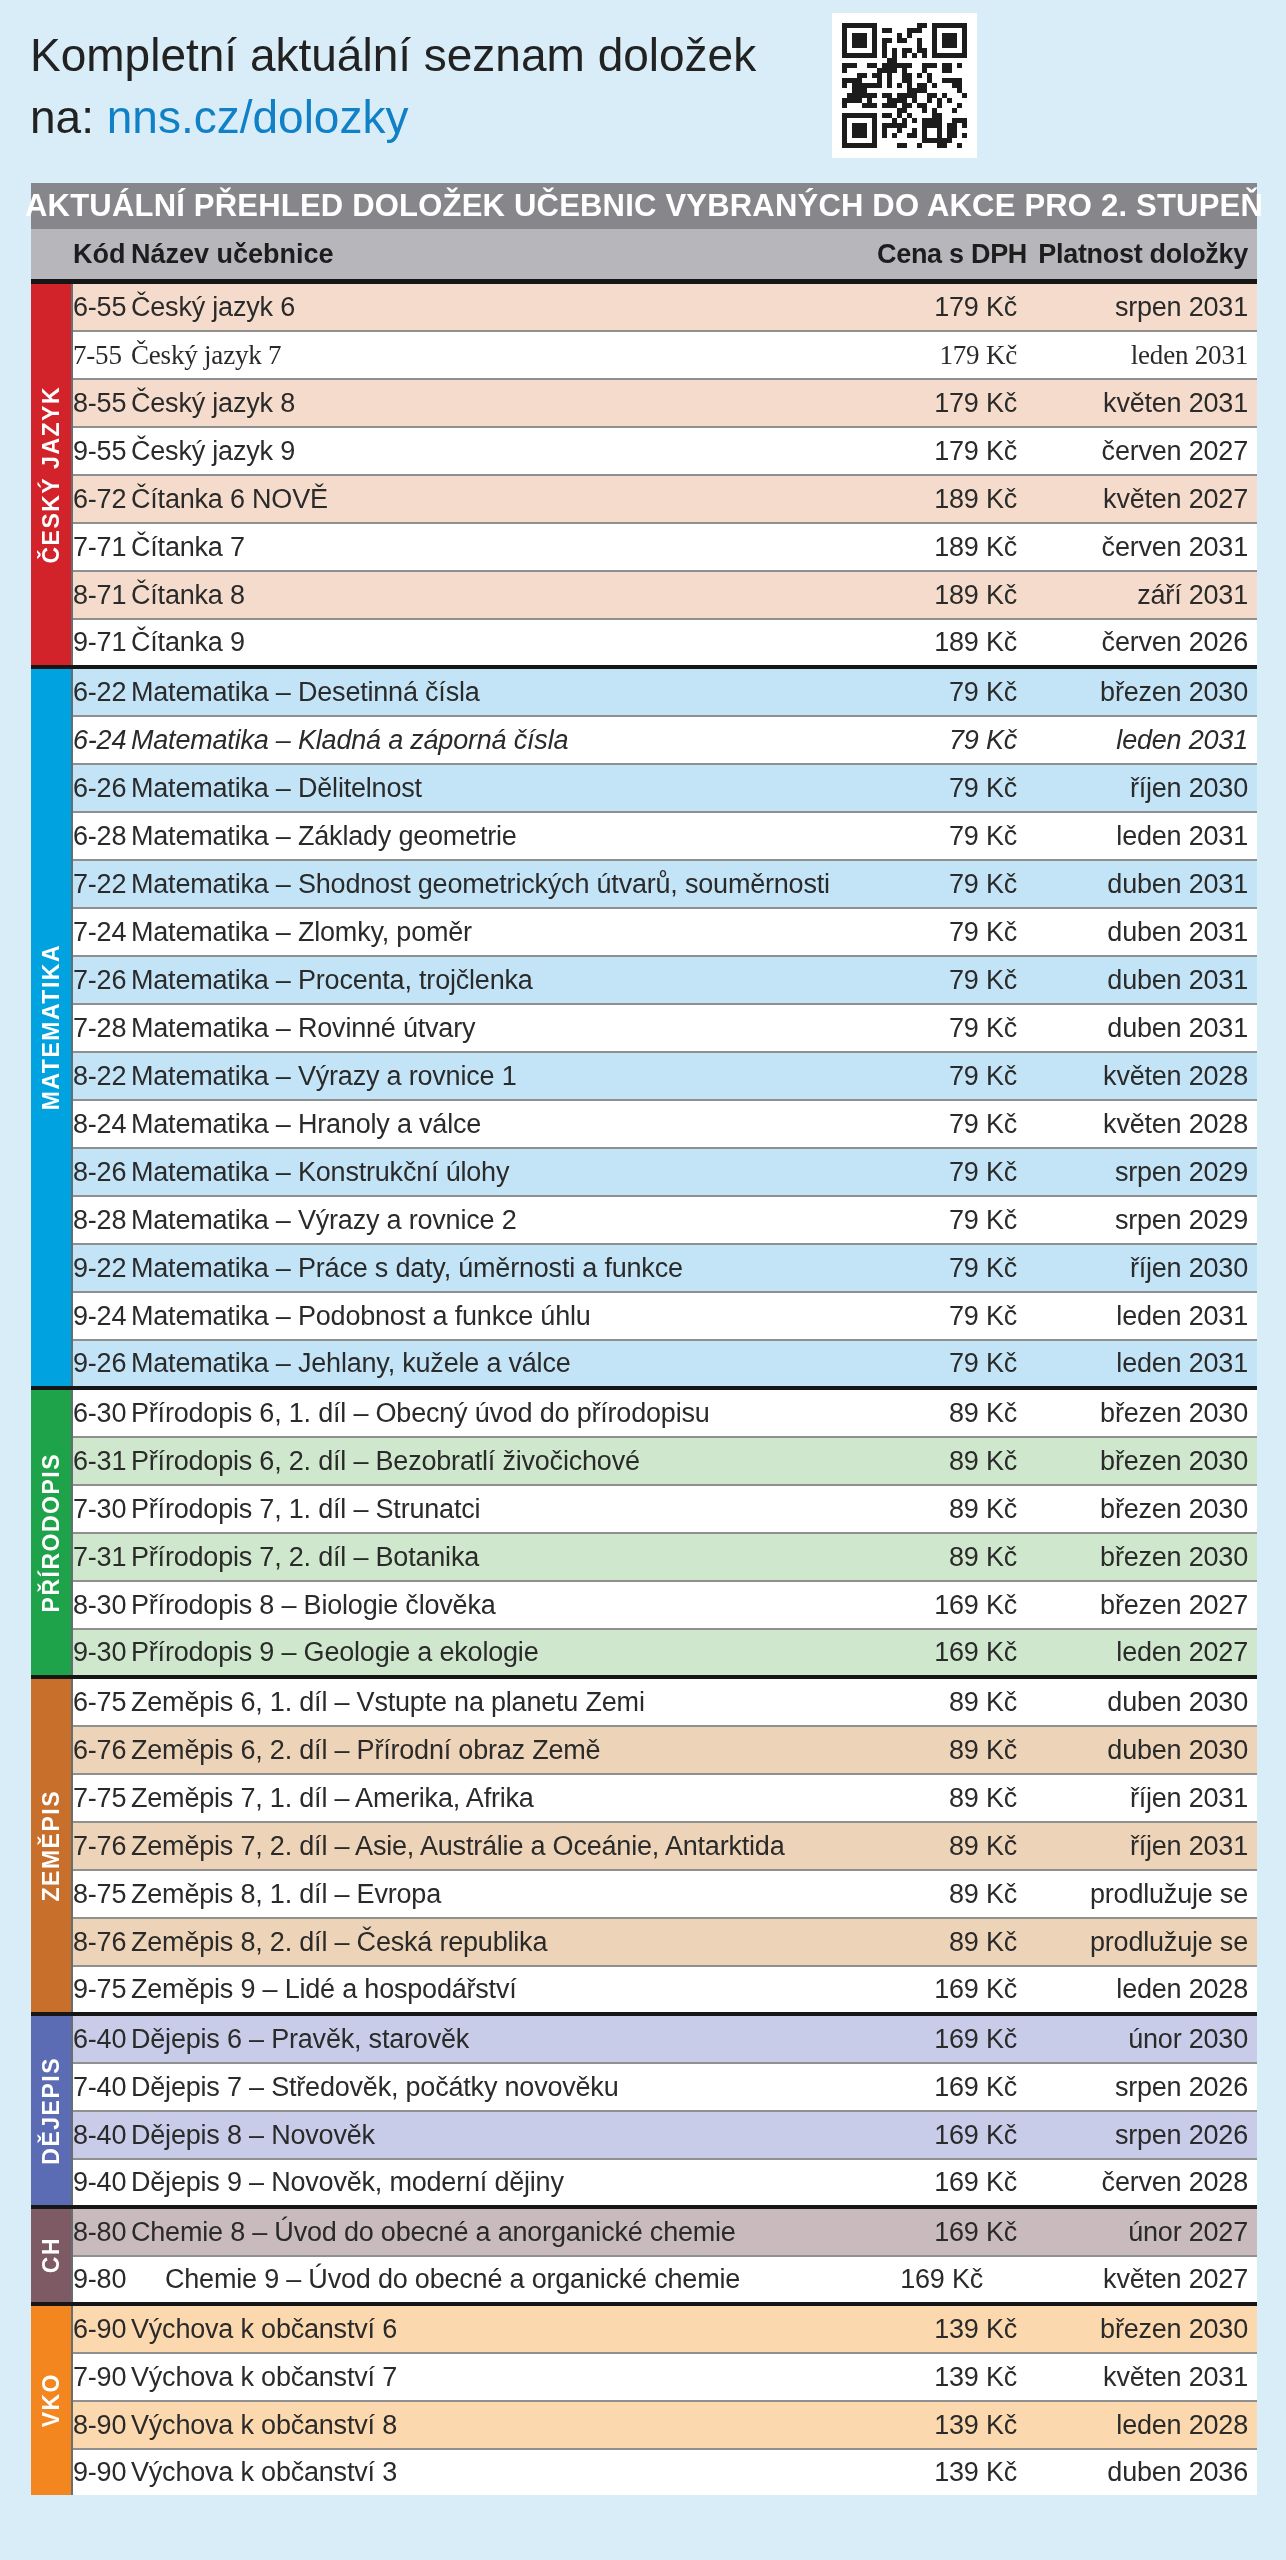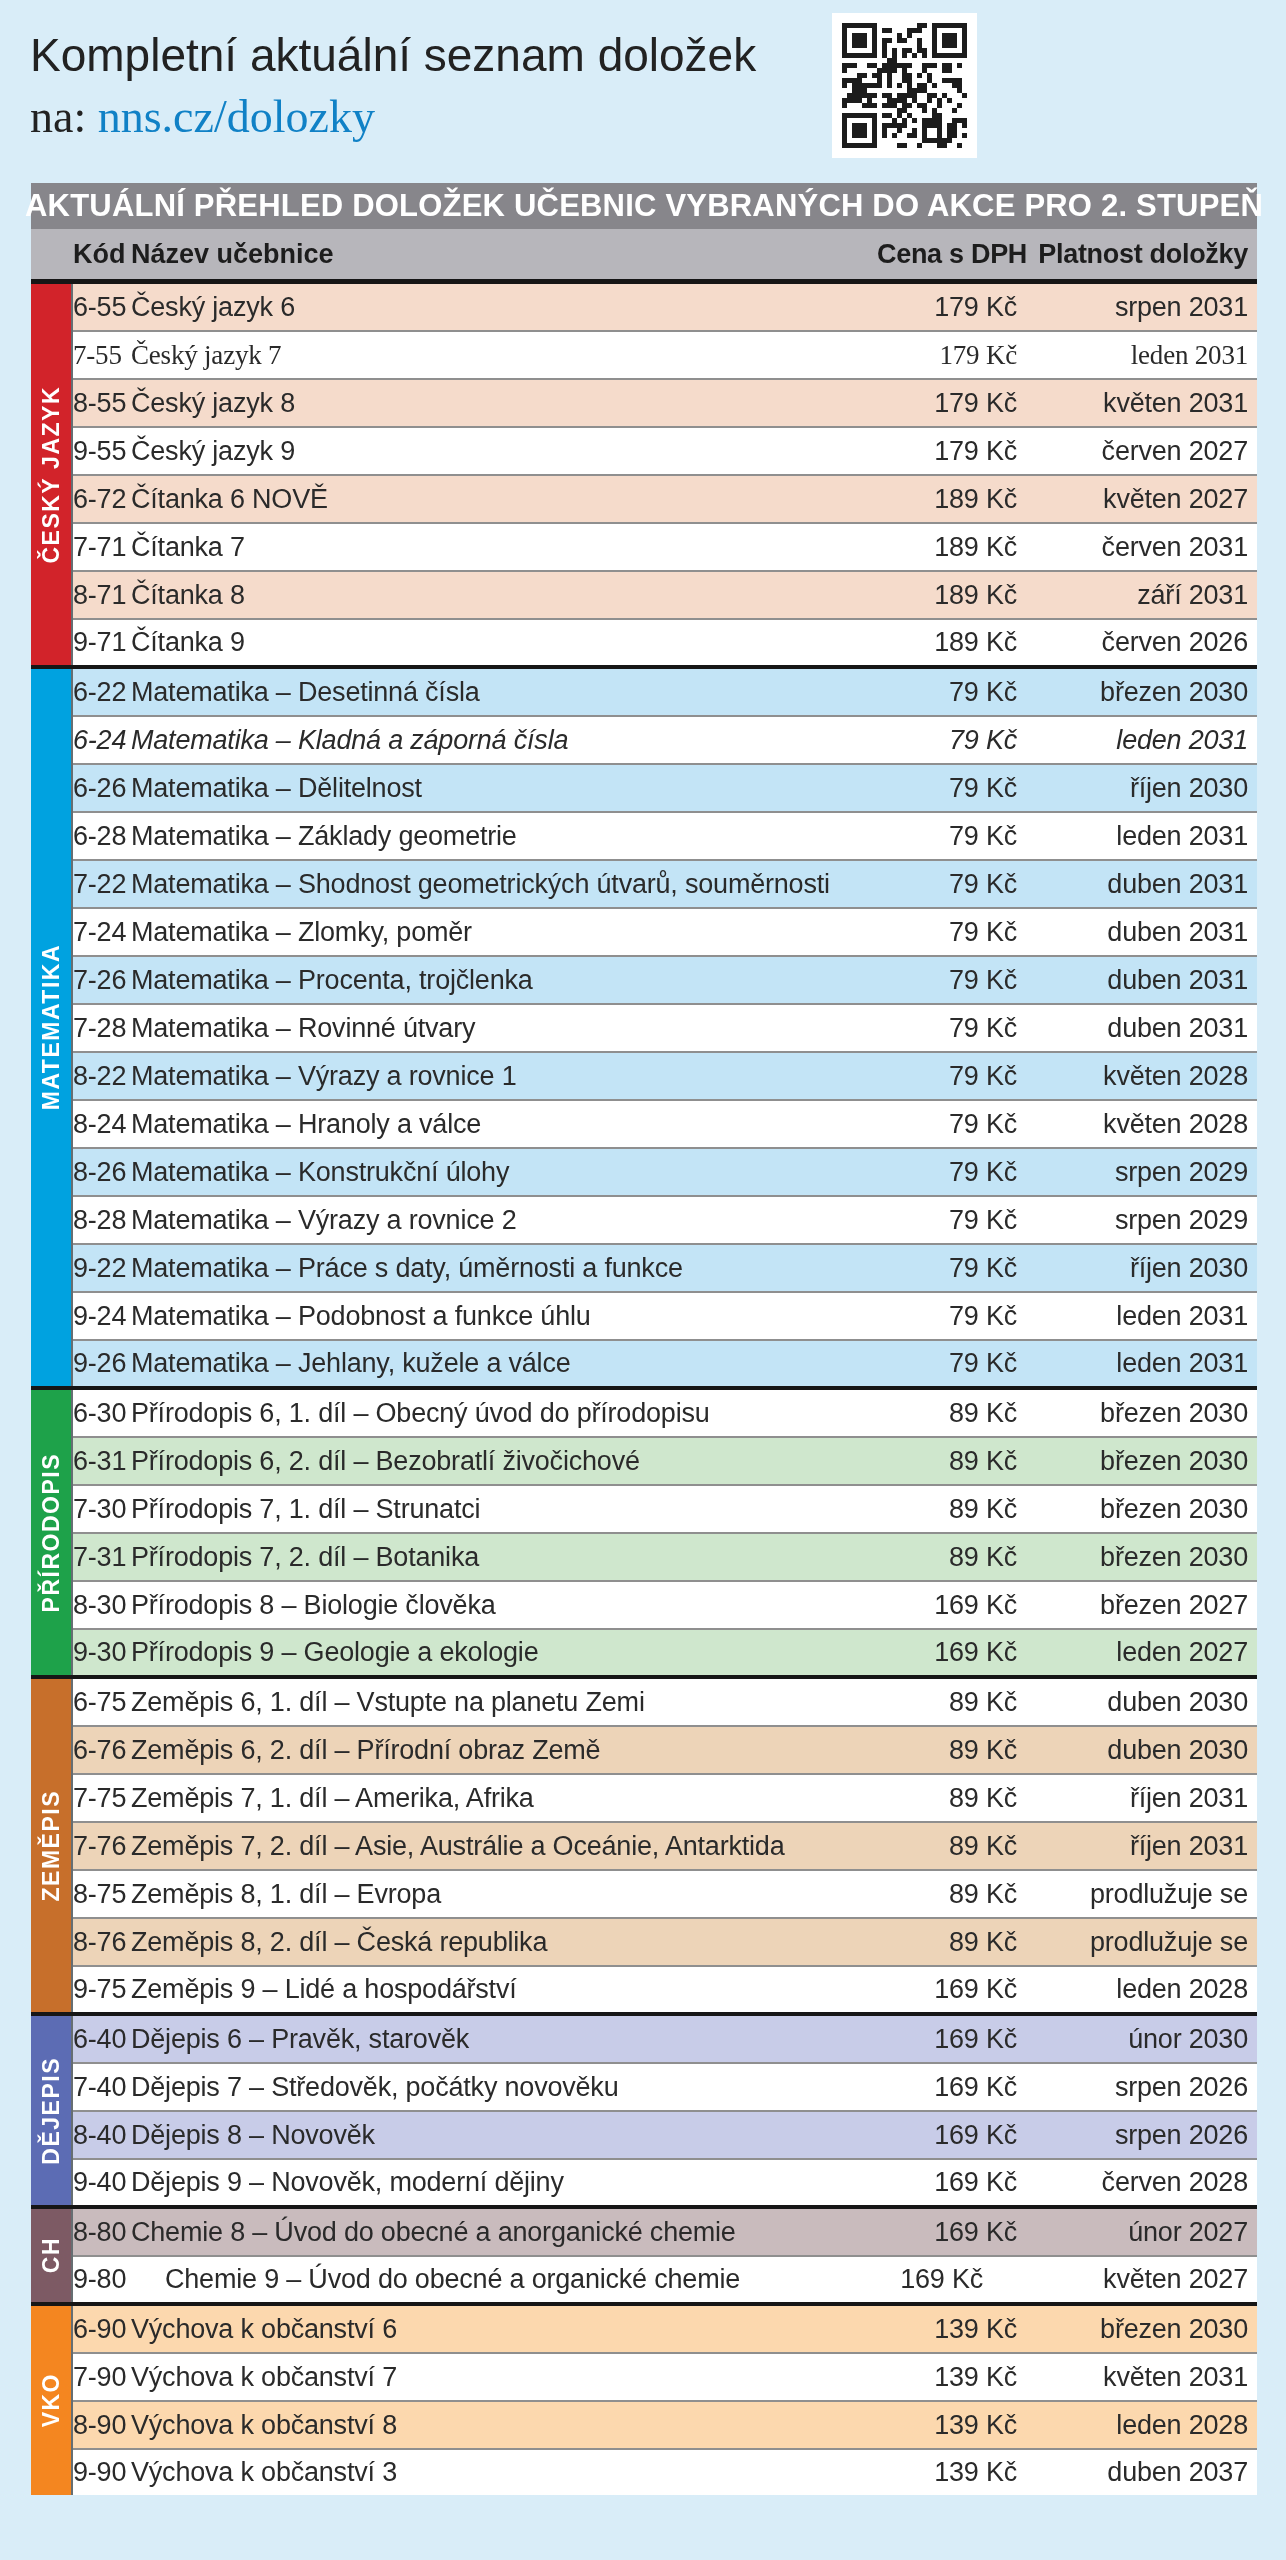--- a/index.html
+++ b/index.html
@@ -9,21 +9,21 @@
   *{margin:0;padding:0;box-sizing:border-box;}
   html,body{width:1286px;height:2560px;}
   body{
     background:var(--bg);
     font-family:"Liberation Sans","DejaVu Sans",sans-serif;
     color:var(--ink);
     position:relative;
     overflow:hidden;
   }
   .title-block{position:absolute;left:30px;top:24px;width:780px;line-height:62px;font-size:46px;color:#222;}
-  .title-line2{display:block;font-family:Liberation Serif, serif;}
+  .title-line2{display:block;}
   .url-link{color:var(--link);text-decoration:none;}
   .qr-box{position:absolute;left:832px;top:13px;width:145px;height:145px;background:#ffffff;display:flex;align-items:center;justify-content:center;}
   .qr-box svg{display:block;}
 
   .table-wrap{position:absolute;left:31px;top:183px;width:1226px;}
   .banner{
     height:46px;background:var(--banner-bg);color:#ffffff;
     display:flex;align-items:center;justify-content:center;
     font-weight:bold;font-size:31px;letter-spacing:0.2px;white-space:nowrap;
   }
@@ -692,18 +692,18 @@
           <div class="row" style="background: rgb(252, 216, 174);">
             <div class="cell-code">8-90</div>
             <div class="cell-name">Výchova k občanství 8</div>
             <div class="cell-price">139 Kč</div>
             <div class="cell-validity">leden 2028</div>
           </div>
           <div class="row" style="background: rgb(255, 255, 255);">
             <div class="cell-code">9-90</div>
             <div class="cell-name">Výchova k občanství 3</div>
             <div class="cell-price">139 Kč</div>
-            <div class="cell-validity">duben 2037</div>
+            <div class="cell-validity">duben 2036</div>
           </div>
         </div>
       </div>
     </div>
 </div>
 
 </body></html>

